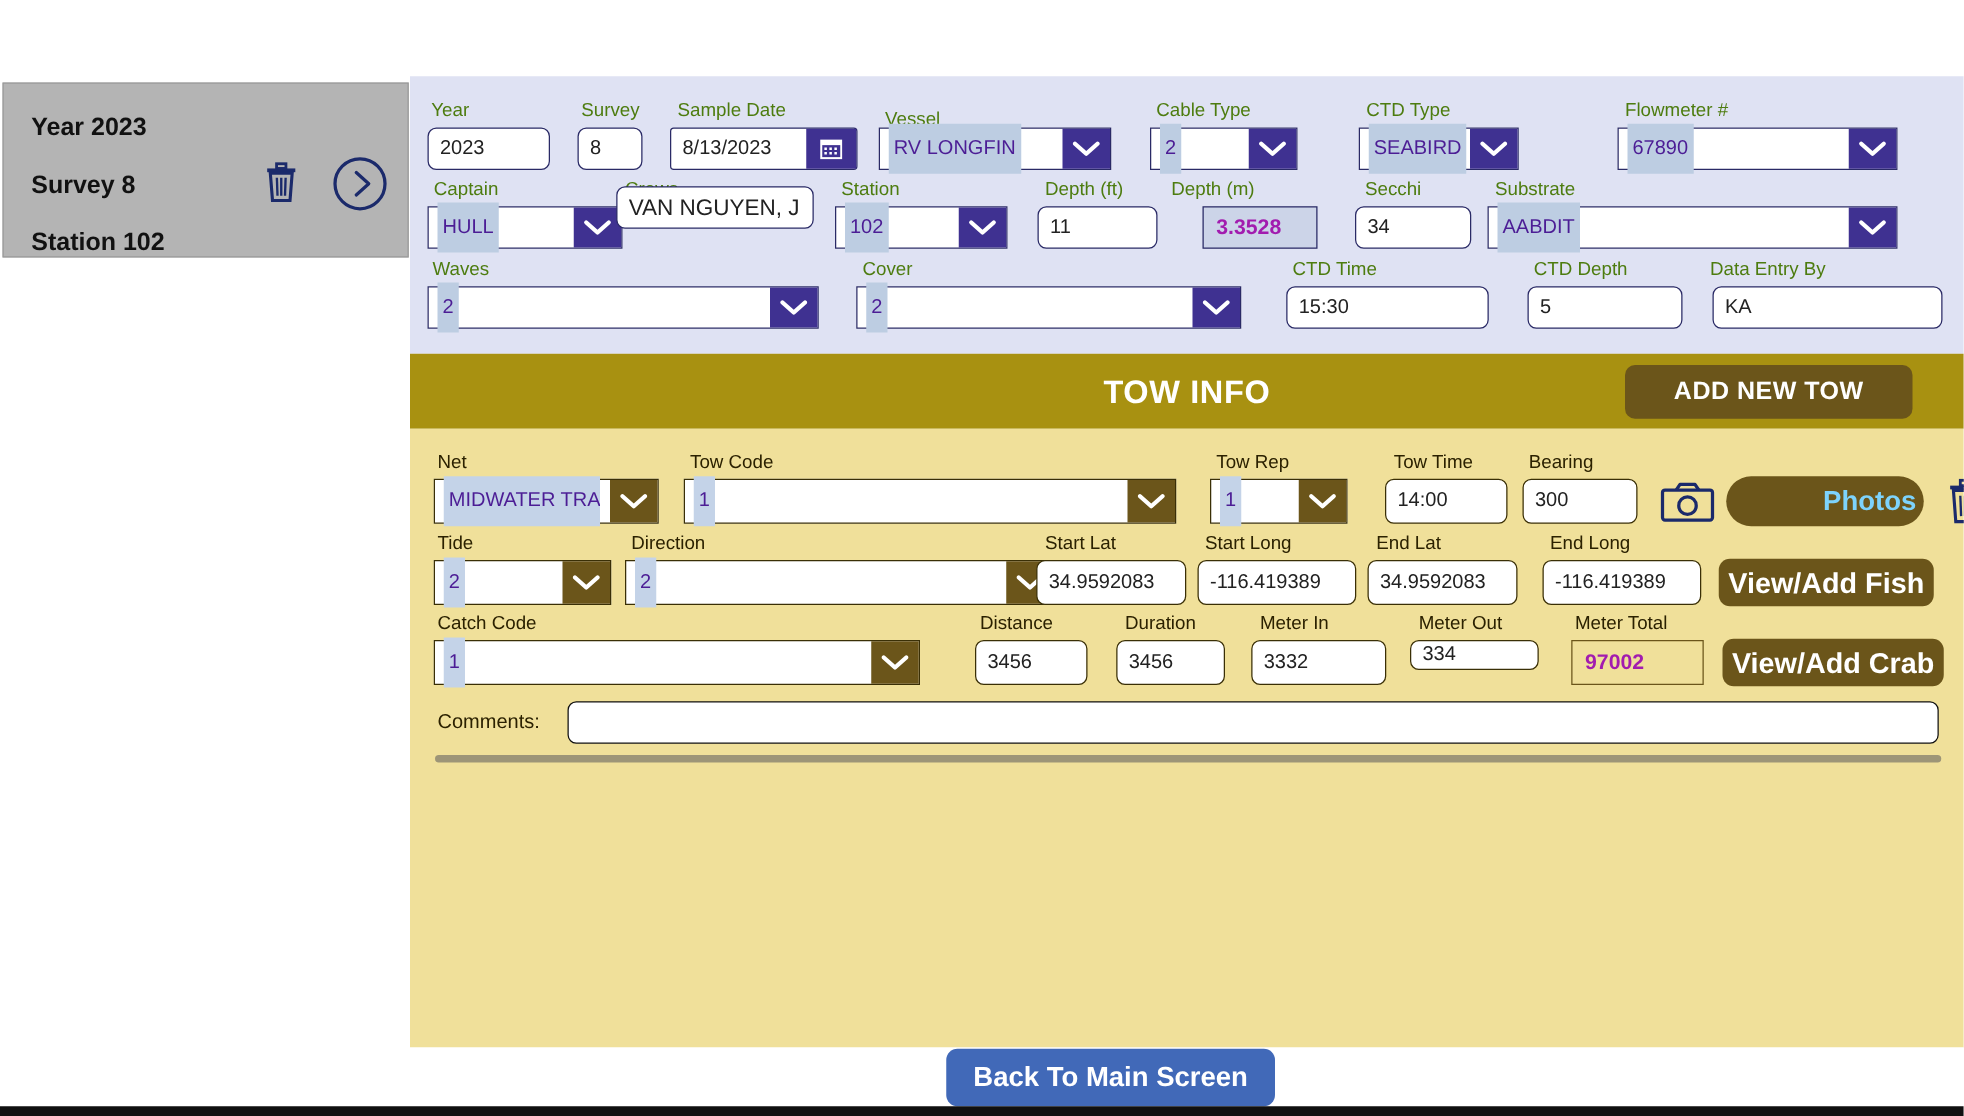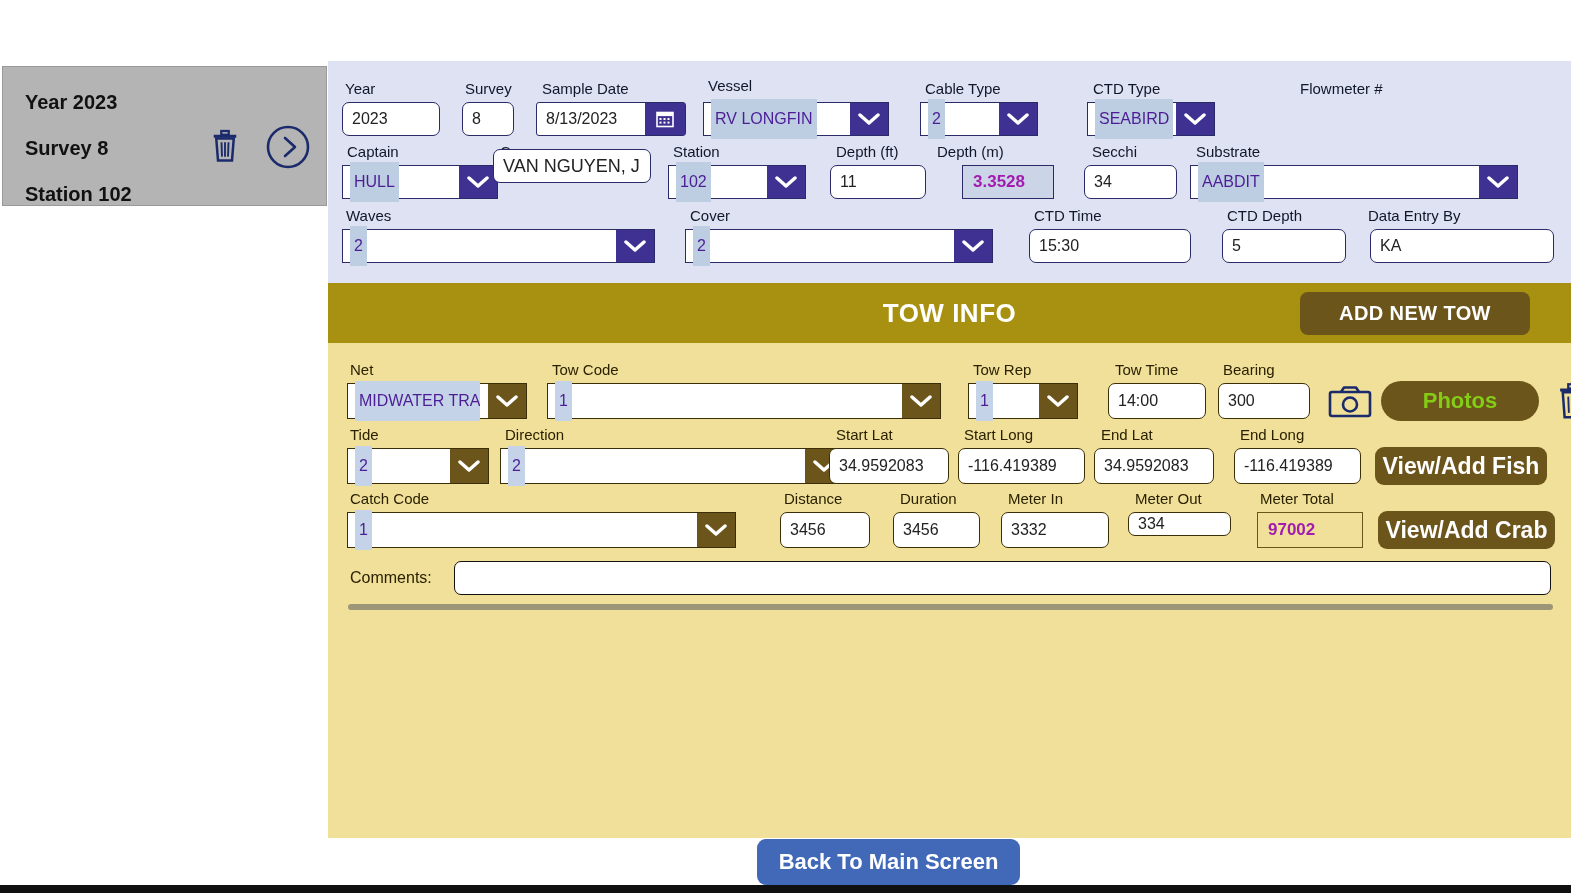--- a/index.html
+++ b/index.html
@@ -82,21 +82,21 @@
   .bottom-black {
     position:absolute; left:0; top:885px; width:1571px; height:8px; background:#101010;
   }
   .back-btn {
     position:absolute; left:757px; top:839px; width:263px; height:46px;
     background:#4169b8; color:#fff; border:none; border-radius:9px;
     font-family:"Liberation Sans", sans-serif;
     font-size:22px; font-weight:bold; cursor:pointer;
   }
   .lbl {
-    position:absolute; color:#0f172a; font-size:15px; white-space:nowrap;
+    position:absolute; color:#4d7c0f; font-size:15px; white-space:nowrap;
   }
   .lbl.tow { color:#2b2100; }
 
   .txt {
     position:absolute; background:#ffffff;
     border:1px solid #2a2a66; border-radius:7px;
     color:#222; font-size:16px;
     font-family:"Liberation Sans", sans-serif;
     padding:0 9px; outline:none;
   }
@@ -134,23 +134,23 @@
     position:absolute; background:#fff; border:1px solid #2a2a66;
     display:flex; align-items:center;
   }
   .datewrap .dval { flex:1 1 auto; padding-left:9px; font-size:16px; color:#222; }
   .datewrap .calbtn {
     flex:0 0 auto; width:40px; height:100%; background:#3f3191;
     display:flex; align-items:center; justify-content:center; cursor:pointer;
   }
 
   .photos-btn {
-    position:absolute; background:#6b551a; color:#84cc16; border:none;
+    position:absolute; background:#6b551a; color:#7dd3fc; border:none;
     border-radius:22px; font-family:"Liberation Sans", sans-serif;
-    font-size:22px; font-weight:bold; cursor:pointer;
+    font-size:22px; font-weight:bold; cursor:pointer;text-align:right;
   }
   .wide-btn {
     position:absolute; background:#6b551a; color:#fff; border:none;
     border-radius:9px; font-family:"Liberation Sans", sans-serif;
     font-size:23px; font-weight:bold; cursor:pointer;
   }
   .icon-btn { position:absolute; cursor:pointer; background:transparent; border:none; padding:0; }
   .divider {
     position:absolute; left:348px; top:604px; width:1205px; height:6px;
     background:#9d9577; border-radius:3px;
@@ -202,21 +202,21 @@
           <rect x="3.5" y="8" width="2" height="2" fill="#fff"></rect>
             <rect x="7.5" y="8" width="2" height="2" fill="#fff"></rect>
             <rect x="11.5" y="8" width="2" height="2" fill="#fff"></rect>
           <rect x="3.5" y="11.6" width="2" height="2" fill="#fff"></rect>
             <rect x="7.5" y="11.6" width="2" height="2" fill="#fff"></rect>
             <rect x="11.5" y="11.6" width="2" height="2" fill="#fff"></rect>
         </svg>
       </div>
     </div>
 
-    <div class="lbl" style="left:380px; top:16px;">Vessel</div>
+    <div class="lbl" style="left:380px; top:26px;">Vessel</div>
     <div class="sel" style="left:375px; top:41px; width:186px; height:34px;">
       <div class="val">RV LONGFIN</div>
       <div class="spacer"></div>
       <div class="arrow">
         <svg class="chev" width="22" height="14" viewBox="0 0 22 14">
             <path d="M2 3 L11 11 L20 3" fill="none" stroke="#fff" stroke-width="3.4" stroke-linecap="round" stroke-linejoin="round"></path>
           </svg>
       </div>
     </div>
 
@@ -236,20 +236,29 @@
       <div class="val">SEABIRD</div>
       <div class="spacer"></div>
       <div class="arrow">
         <svg class="chev" width="22" height="14" viewBox="0 0 22 14">
             <path d="M2 3 L11 11 L20 3" fill="none" stroke="#fff" stroke-width="3.4" stroke-linecap="round" stroke-linejoin="round"></path>
           </svg>
       </div>
     </div>
 
     <div class="lbl" style="left:972px; top:19px;">Flowmeter #</div>
+    <div class="sel" style="left:966px; top:41px; width:224px; height:34px;">
+      <div class="val">67890</div>
+      <div class="spacer"></div>
+      <div class="arrow">
+        <svg class="chev" width="22" height="14" viewBox="0 0 22 14">
+            <path d="M2 3 L11 11 L20 3" fill="none" stroke="#fff" stroke-width="3.4" stroke-linecap="round" stroke-linejoin="round"></path>
+          </svg>
+      </div>
+    </div>
 
     <div class="lbl" style="left:19px; top:82px;">Captain</div>
     <div class="sel" style="left:14px; top:104px; width:156px; height:34px;">
       <div class="val">HULL</div>
       <div class="spacer"></div>
       <div class="arrow">
         <svg class="chev" width="22" height="14" viewBox="0 0 22 14">
             <path d="M2 3 L11 11 L20 3" fill="none" stroke="#fff" stroke-width="3.4" stroke-linecap="round" stroke-linejoin="round"></path>
           </svg>
       </div>

